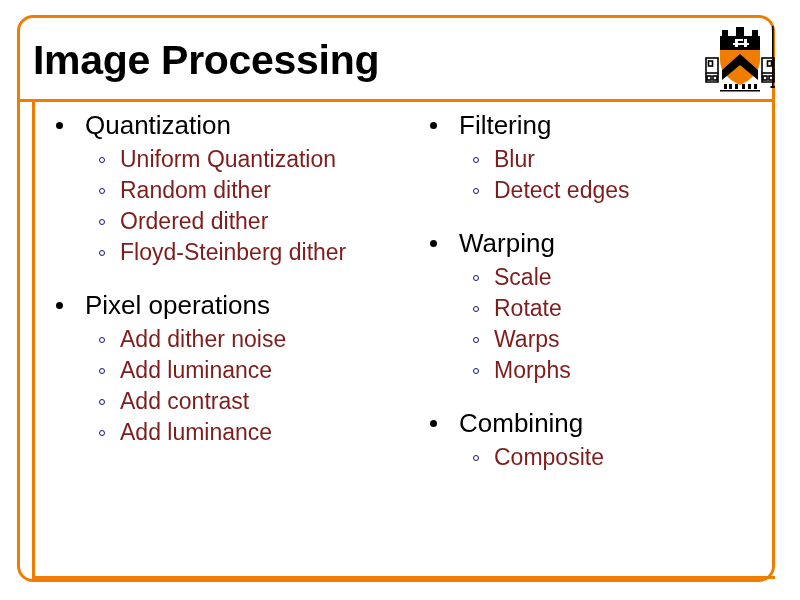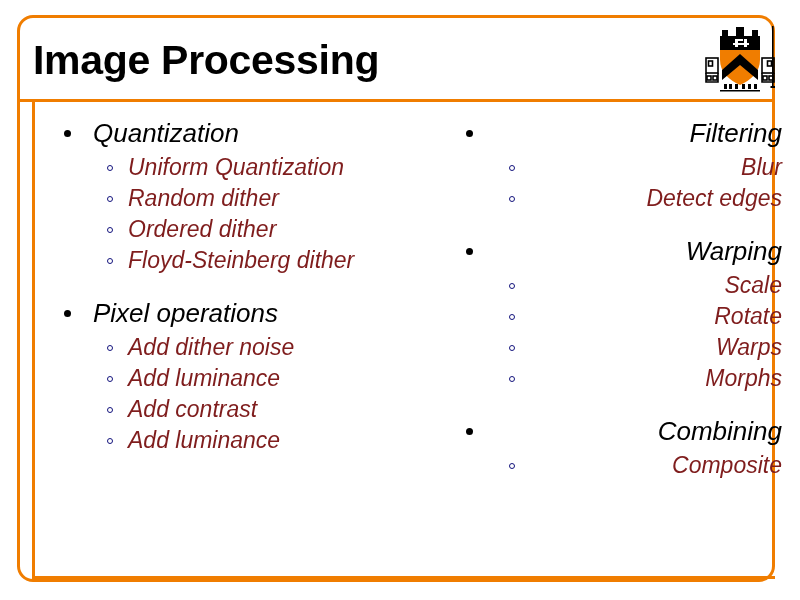--- a/index.html
+++ b/index.html
@@ -93,23 +93,23 @@
     left: 0;
     top: 108px;
     width: 800px;
     height: 470px;
   }
   .column {
     position: absolute;
     top: 0;
   }
   #col-left  { left: 48px;  width: 390px; }
-  #col-right { left: 450px; width: 340px; text-align: right; }
-
-  .group { margin: 8px; padding: 0; font-style: italic; }
+  #col-right { left: 422px; width: 340px; }
+
+  .group { margin: 0; padding: 0; }
   .group + .group { margin-top: 20px; }
 
   
   .l1 {
     position: relative;
     padding-left: 37px;
     font-size: 26px;
     color: #000000;
     line-height: 34px;
     white-space: nowrap;

